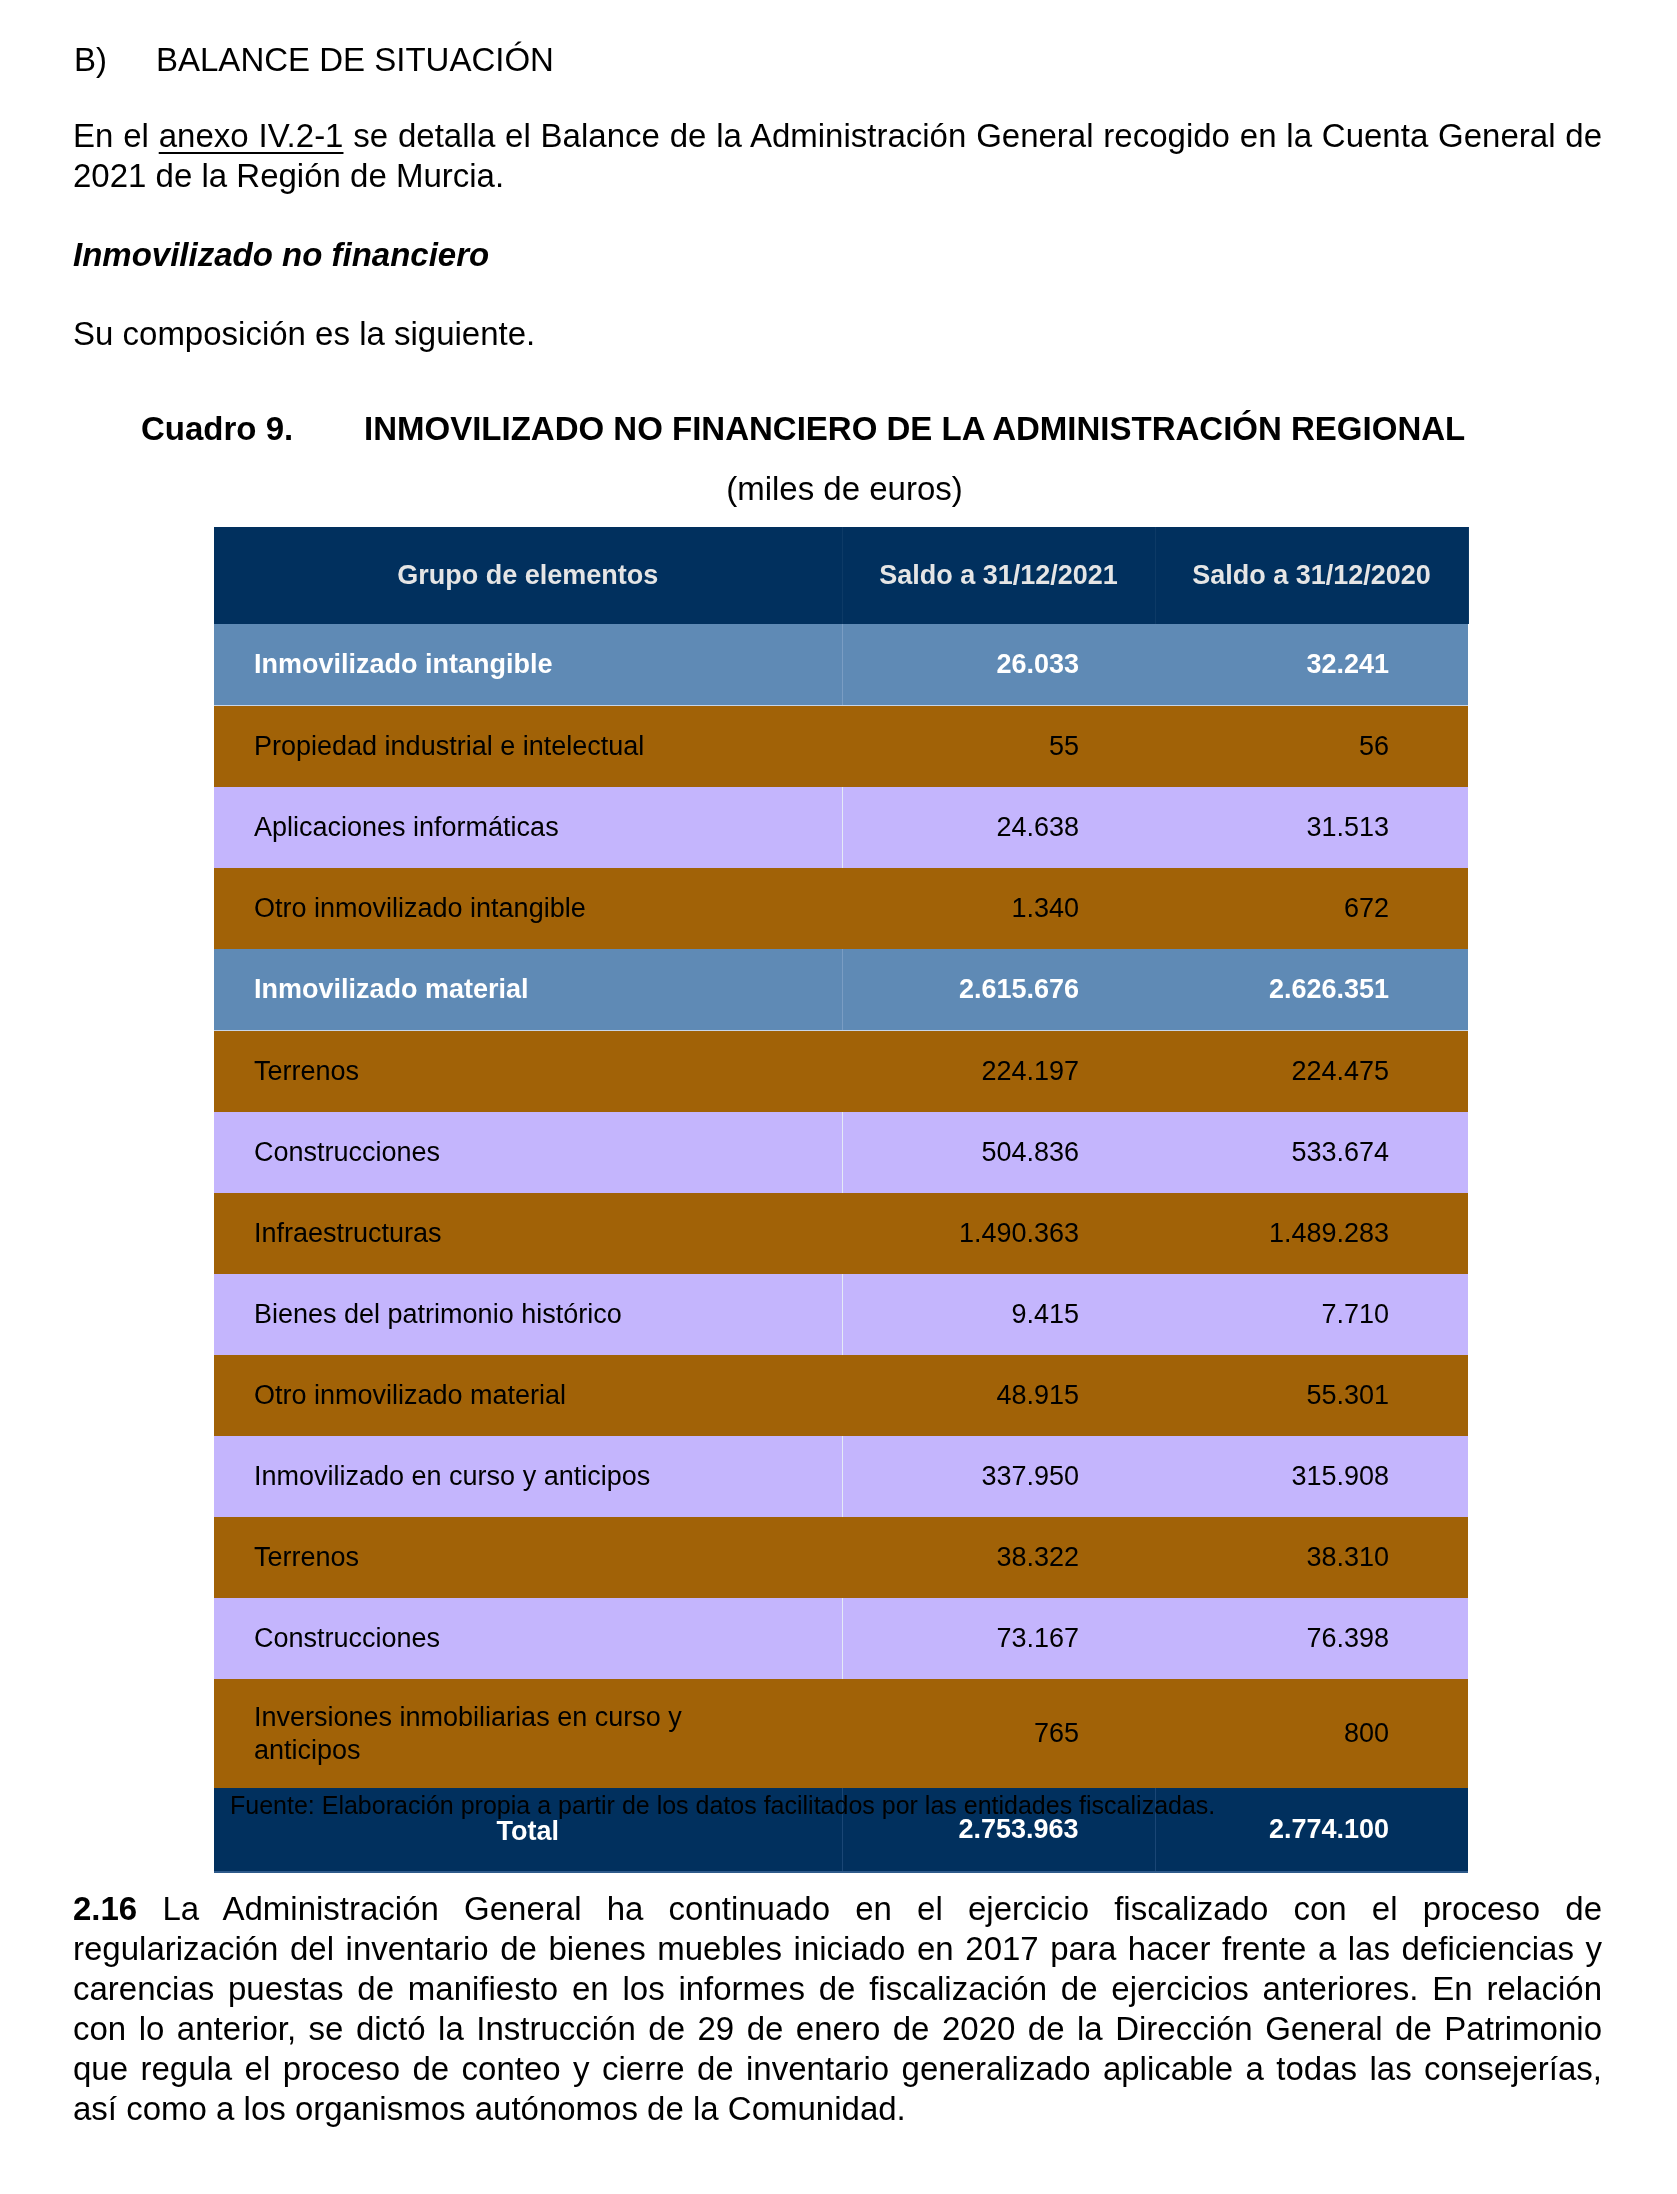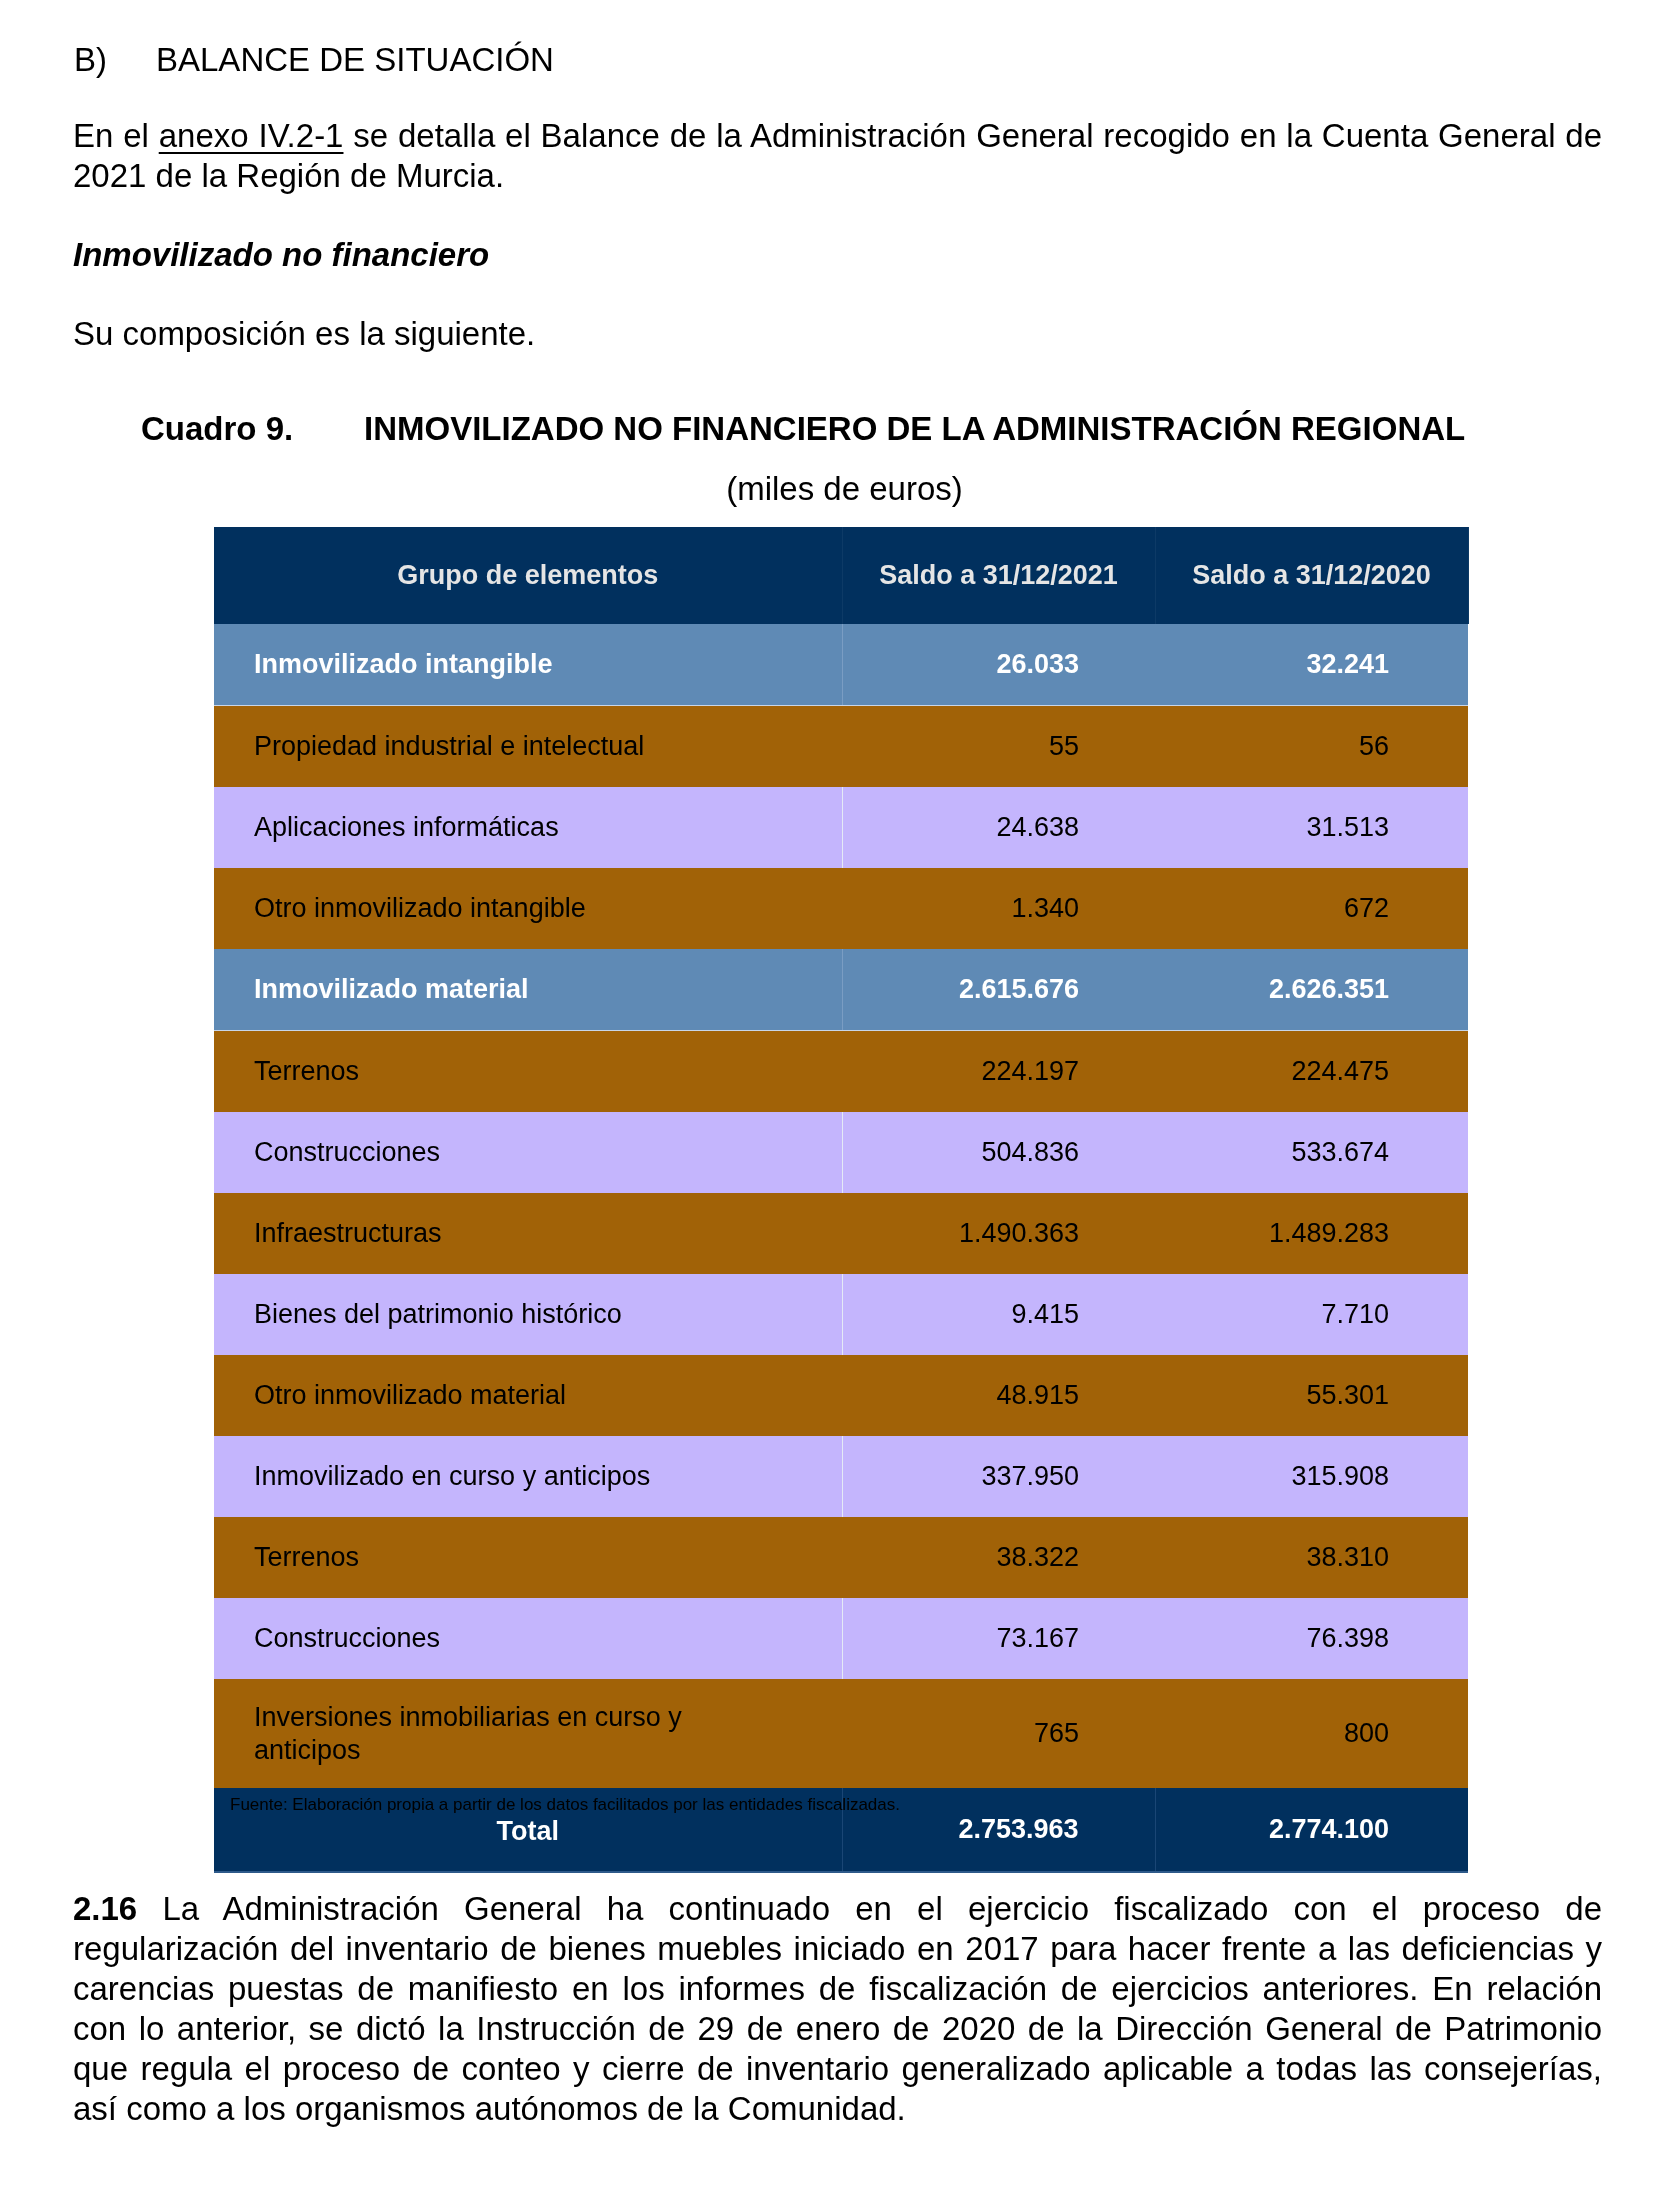--- a/index.html
+++ b/index.html
@@ -42,21 +42,21 @@
   tr.grp td.lbl { border-right: 0.8px solid #7a9dc3; }
   tr.alt td { background: #c4b5fd; }
   tr.alt td.lbl { border-right: 0.8px solid #e4eaf5; }
   tr.plain td { background: #a16207; }
   tr.two td { height: 107px; }
   tr.two td.lbl { line-height: 33px; padding-top: 1.6px; }
   tr.total td { background: #01305e; color: #fff; font-weight: bold; height: 79px; border-bottom: 2.4px solid #2e5a8a; }
   tr.total td.lbl { text-align: center; padding-left: 0; padding-top: 4.7px; border-right: 0.8px solid #1a4675; }
   tr.total td.n2 { border-right: 0.8px solid #1a4675; }
 
-  .source { left: 230px; top: 1790px; font-size: 17px; line-height: 30px; white-space: nowrap; }
+  .source { left: 230px; top: 1790px; font-size: 25px; line-height: 30px; white-space: nowrap; }
   .para { left: 73px; top: 1889px; width: 1529px; text-align: justify; text-align-last: left; }
   .para b { font-weight: bold; }
 </style>
 </head>
 <body>
 
 <div class="abs heading"><span class="num">B)</span><span>BALANCE DE SITUACIÓN</span></div>
 
 <div class="abs p intro"><span>En el </span><u>anexo IV.2-1</u><span> se detalla el Balance de la Administración General recogido en la Cuenta General de 2021 de la Región de Murcia.</span></div>
 

